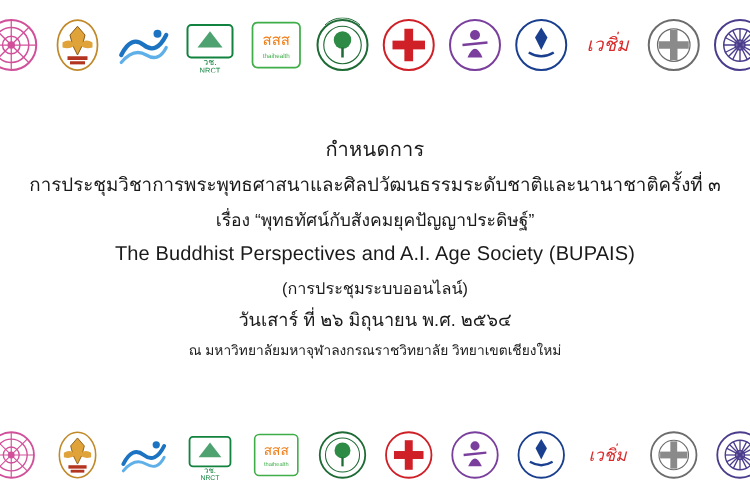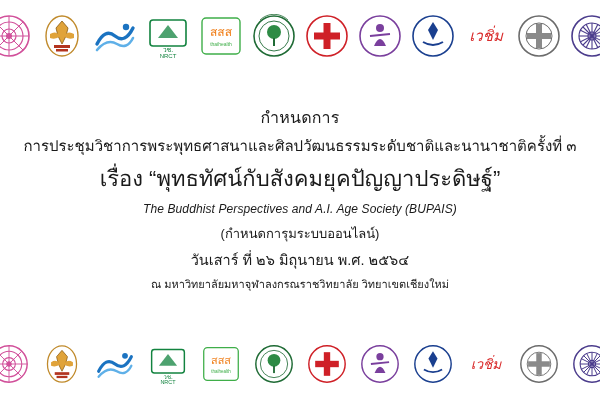--- a/index.html
+++ b/index.html
@@ -63,26 +63,25 @@
     white-space: nowrap;
   }
   .l-title {
     font-size: 16px;
     letter-spacing: 0.2px;
   }
   .l-conf {
     font-size: 15px;
   }
   .l-topic {
-    font-size: 22px;
+    font-size: 14px;
   }
   .l-eng {
-    font-size: 12px;
+    font-size: 16px;
     letter-spacing: 0.1px;
-    font-style: italic;
   }
   .l-online {
     font-size: 13px;
   }
   .l-date {
     font-size: 14.5px;
   }
   .l-venue {
     font-size: 11px;
   }
@@ -200,21 +199,21 @@
         </g>
       </svg>
     </div>
   </div>
 
   <div class="content">
     <div class="line l-title">กำหนดการ</div>
     <div class="line l-conf">การประชุมวิชาการพระพุทธศาสนาและศิลปวัฒนธรรมระดับชาติและนานาชาติครั้งที่ ๓</div>
     <div class="line l-topic">เรื่อง  “พุทธทัศน์กับสังคมยุคปัญญาประดิษฐ์”</div>
     <div class="line l-eng">The Buddhist Perspectives and A.I. Age Society (BUPAIS)</div>
-    <div class="line l-online">(กำหนดการุมระบบออนไลน์)</div>
+    <div class="line l-online">(การประชุมระบบออนไลน์)</div>
     <div class="line l-date">วันเสาร์ ที่ ๒๖ มิถุนายน พ.ศ. ๒๕๖๔</div>
     <div class="line l-venue">ณ  มหาวิทยาลัยมหาจุฬาลงกรณราชวิทยาลัย   วิทยาเขตเชียงใหม่</div>
   </div>
 
   <div class="logo-strip bottom">
     <div class="logo">
       <svg width="40" height="40" viewBox="0 0 44 44">
         <circle cx="22" cy="22" r="20" fill="none" stroke="#d1509a" stroke-width="1.6"></circle>
         <circle cx="22" cy="22" r="14" fill="none" stroke="#d1509a" stroke-width="1.2"></circle>
         <circle cx="22" cy="22" r="7" fill="none" stroke="#d1509a" stroke-width="1.2"></circle>

